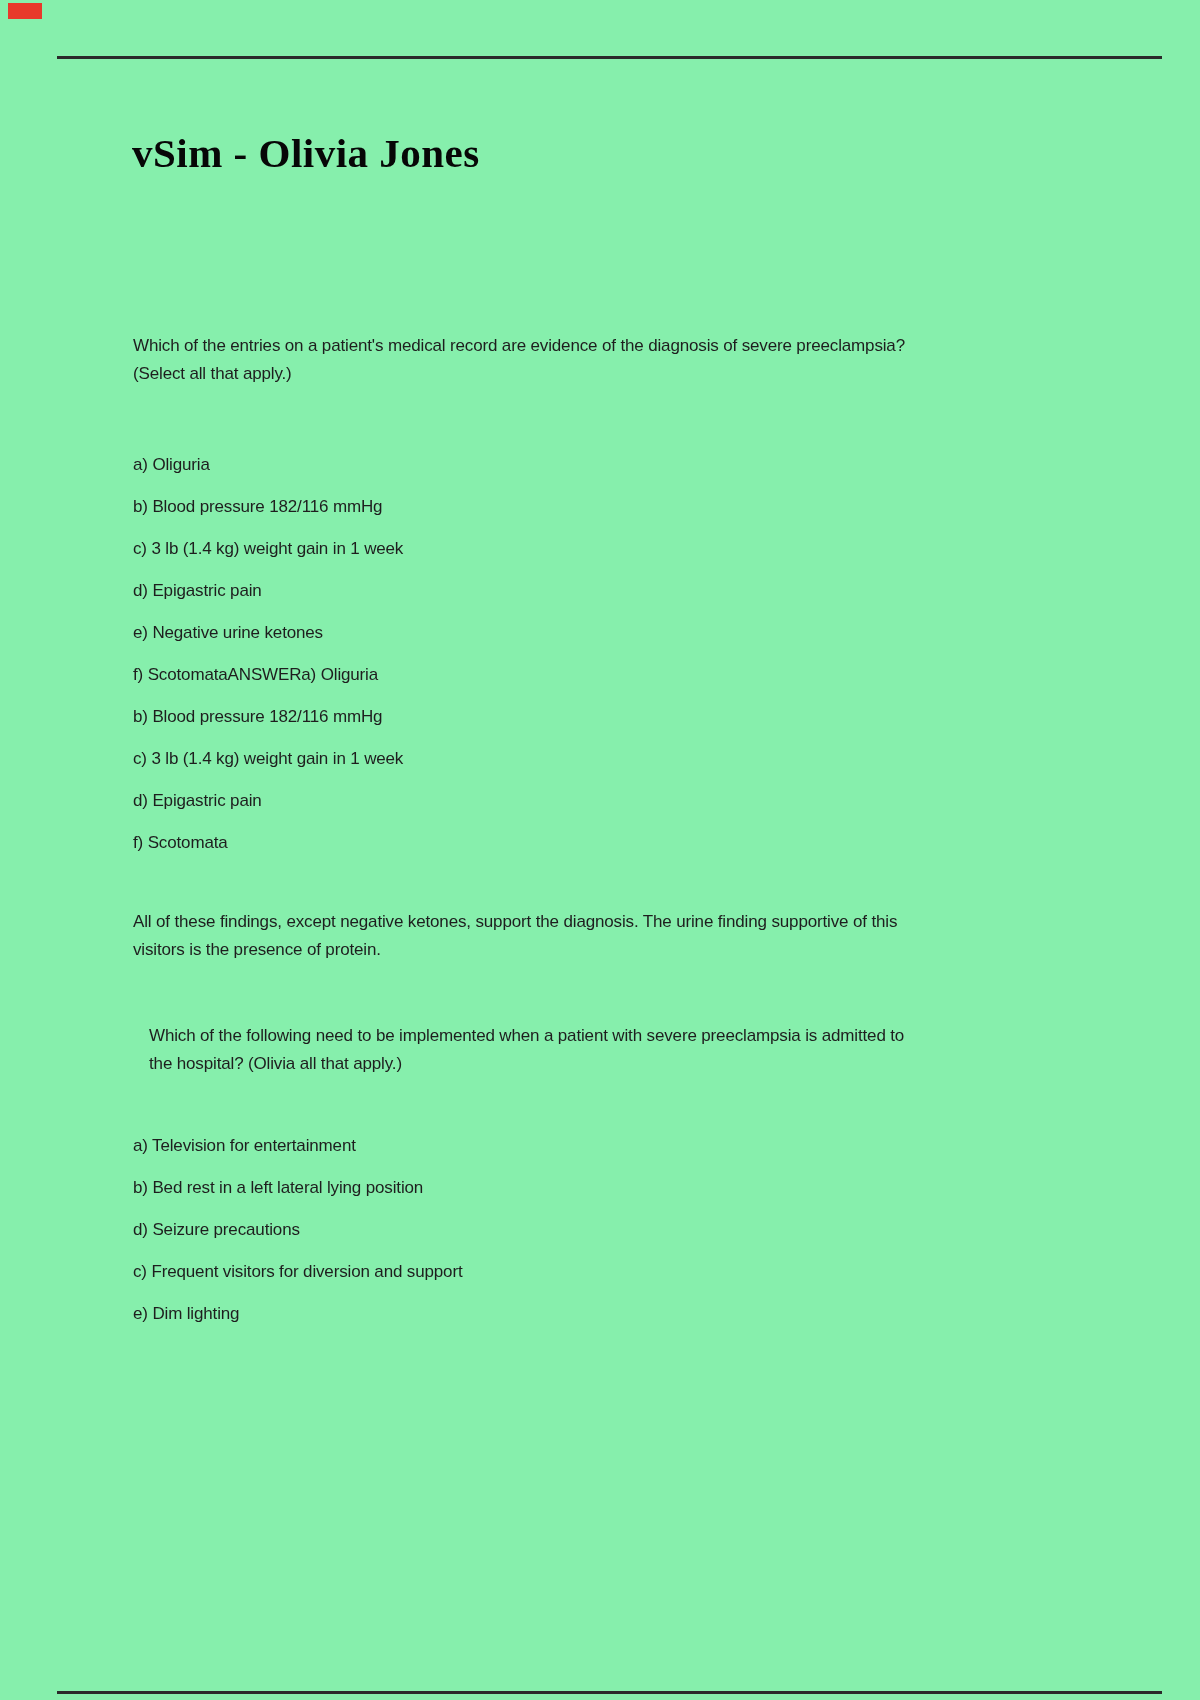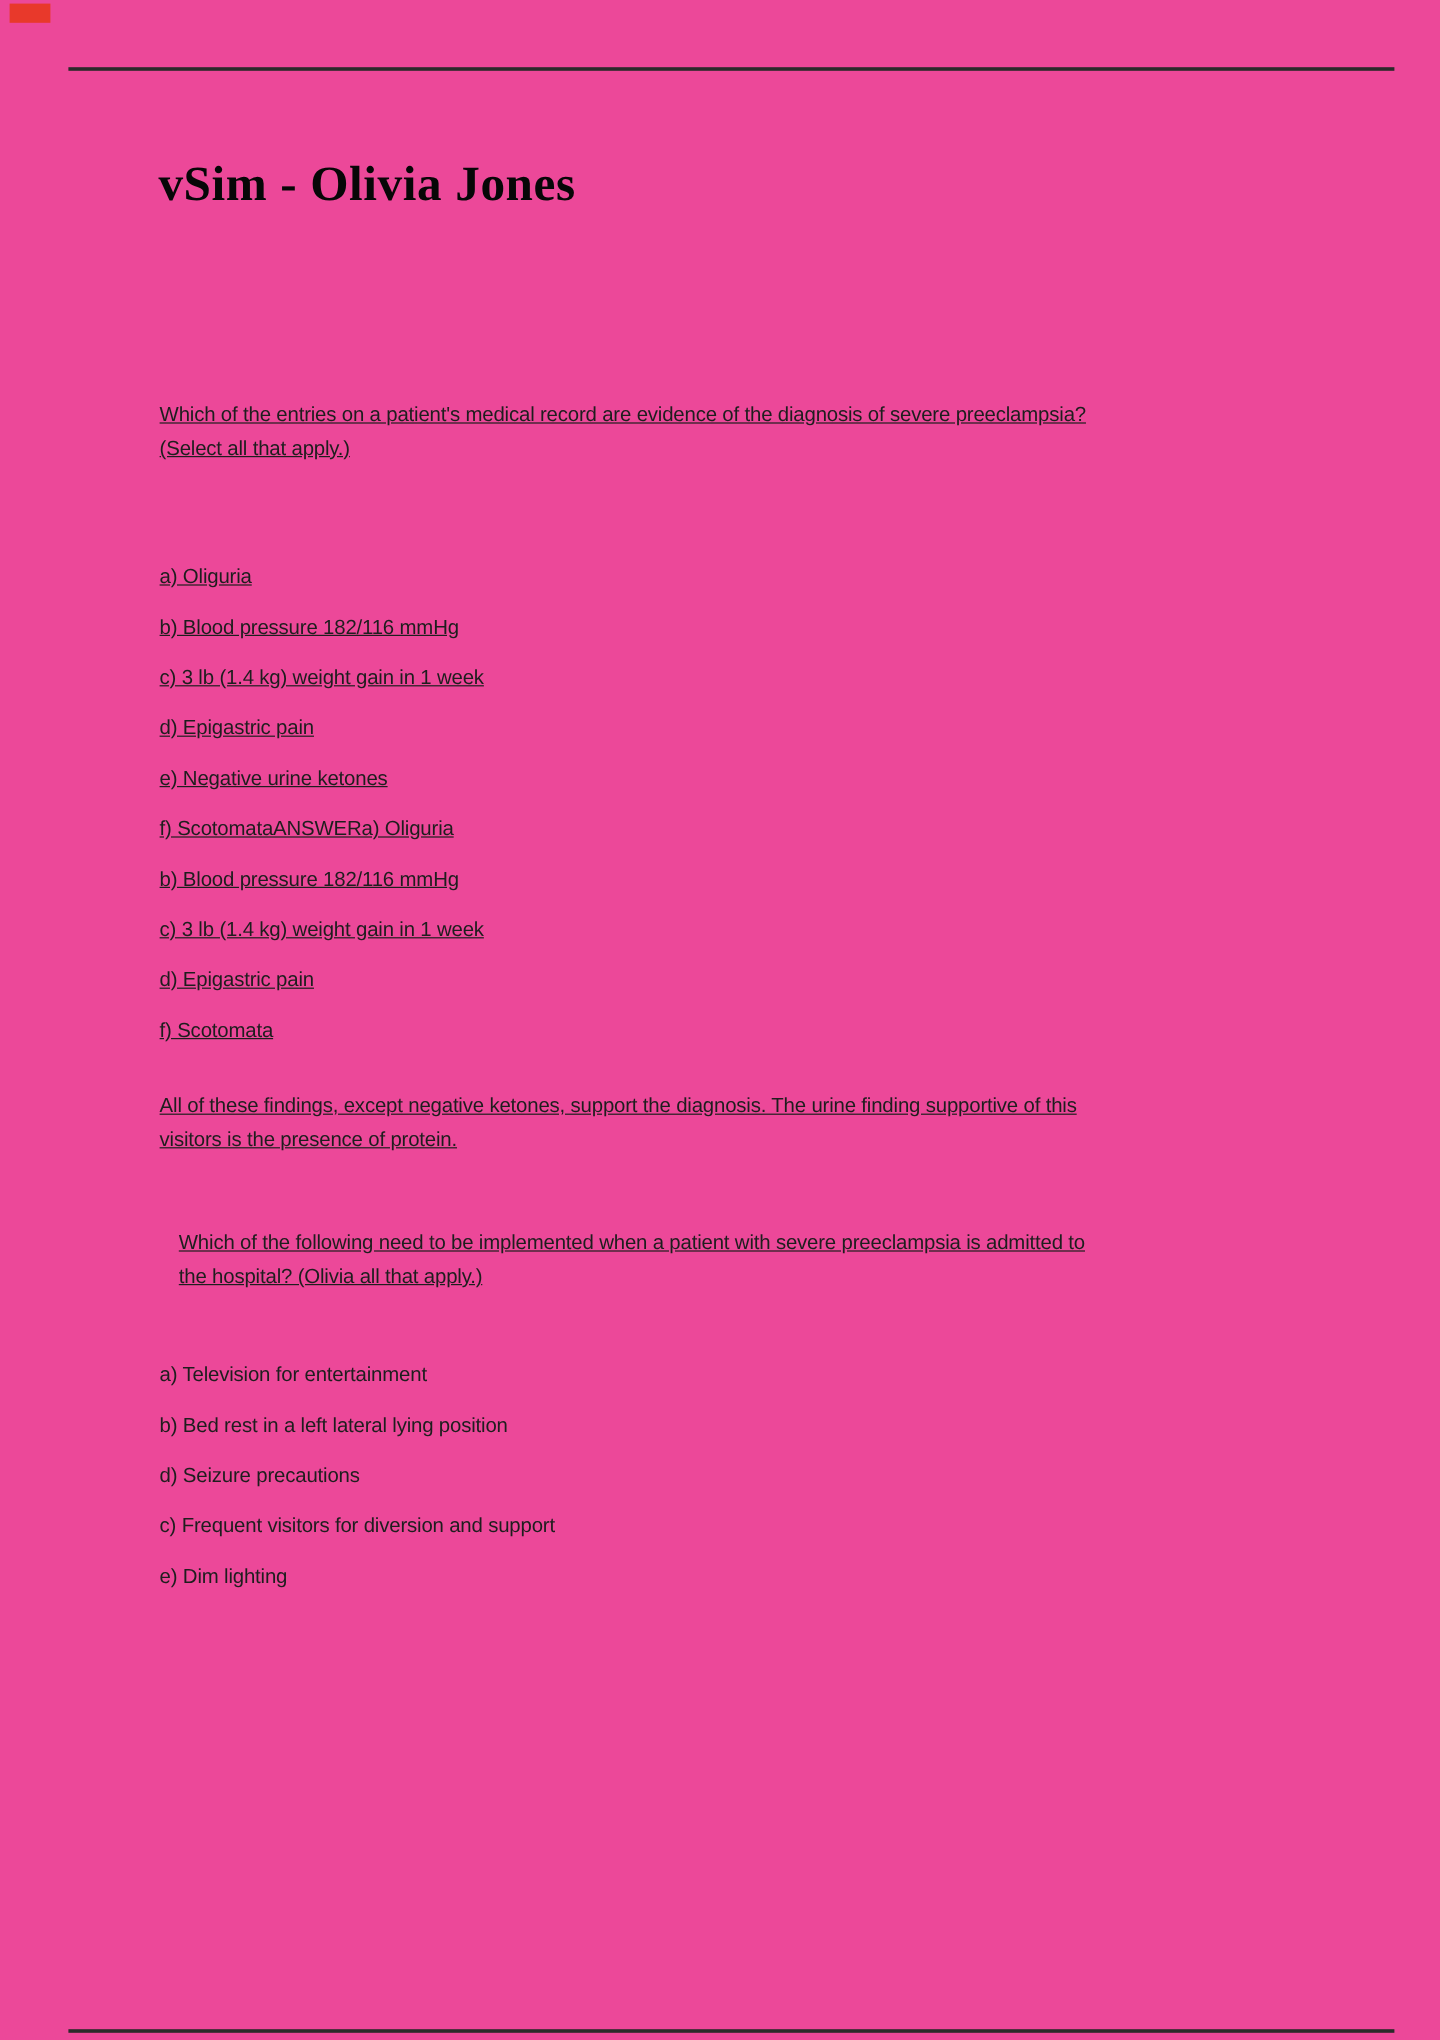--- a/index.html
+++ b/index.html
@@ -1,20 +1,20 @@
 <!DOCTYPE html>
 <html><head>
 <meta charset="utf-8">
 <style>
   html, body { margin: 0; padding: 0; background: #ffffff; }
   .page {
     position: relative;
     width: 1200px;
     height: 1700px;
-    background: #ec4899;
+    background: #86efac;
     font-family: "Liberation Sans", sans-serif;
     color: #1e1e1e;
     overflow: hidden;
   }
   .corner-mark {
     position: absolute;
     left: 8px;
     top: 3px;
     width: 34px;
     height: 16px;
@@ -46,35 +46,34 @@
   }
   .para {
     position: absolute;
     left: 133px;
     margin: 0;
     font-size: 17px;
     letter-spacing: -0.15px;
     line-height: 28px;
     white-space: nowrap;
     color: #1e1e1e;
-    text-decoration: underline;
   }
   .para-q1 { top: 332px; }
   .para-expl { top: 908px; }
   .para-q2 { top: 1022px; margin-left: 16px; }
   .para .line { display: block; }
   .options {
     position: absolute;
     left: 133px;
     margin: 0;
     font-size: 17px;
     letter-spacing: -0.15px;
     color: #1e1e1e;
   }
-  .options-q1 { top: 460px; text-decoration: underline; }
+  .options-q1 { top: 444px; }
   .options-q2 { top: 1125px; }
   .option {
     height: 42px;
     display: flex;
     align-items: center;
     white-space: nowrap;
   }
 </style>
 </head>
 <body>

